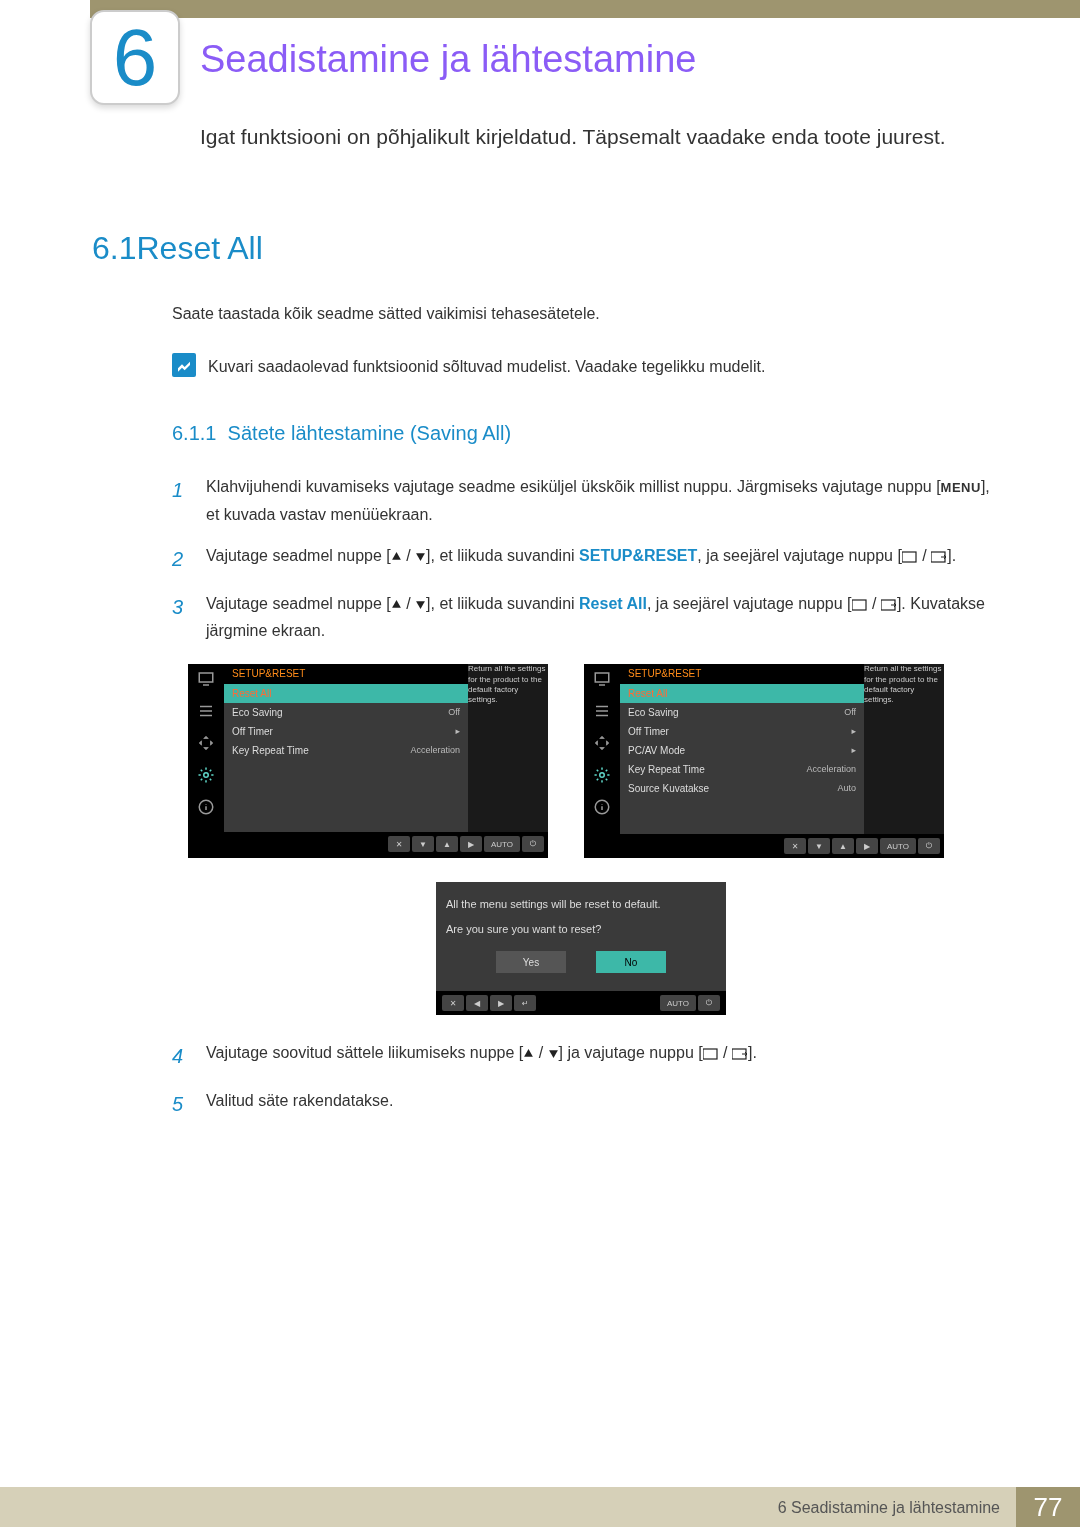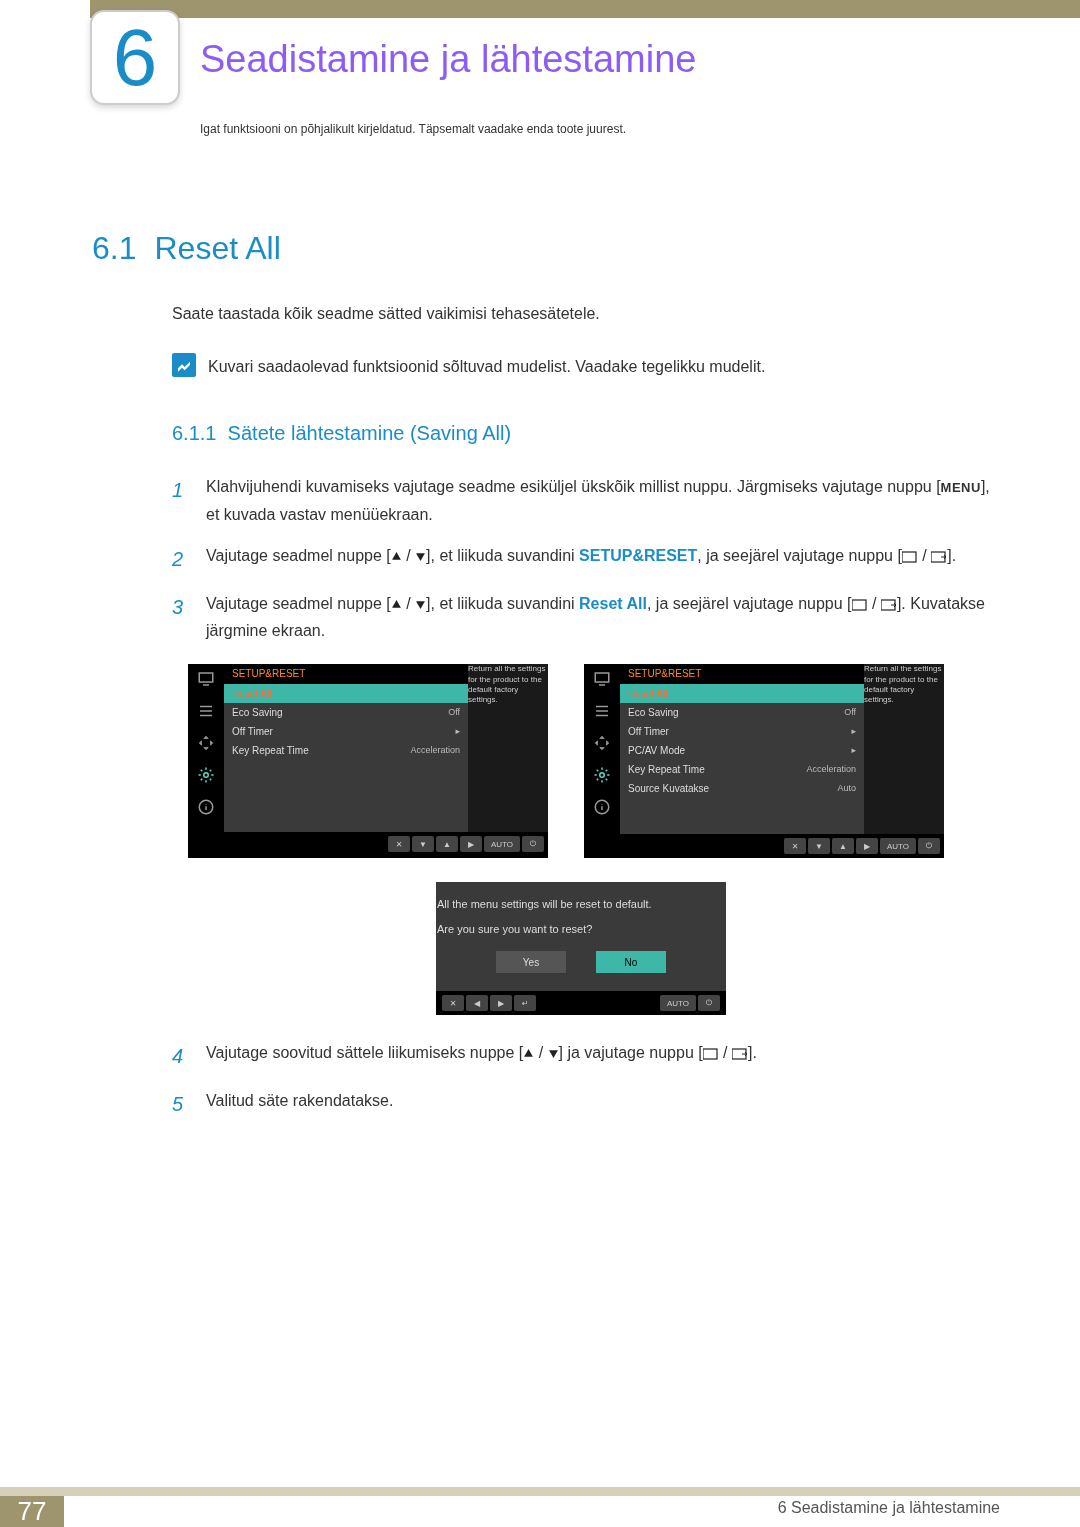--- a/index.html
+++ b/index.html
@@ -1,22 +1,22 @@
 <!DOCTYPE html>
 <html><head>
 <meta charset="utf-8">
 <style>
 * { margin: 0; padding: 0; box-sizing: border-box; }
 body { font-family: Arial, sans-serif; background: #fff; width: 1080px; height: 1527px; position: relative; }
 .top-bar { height: 18px; background: #9e956f; position: absolute; top: 0; left: 90px; right: 0; }
 .chapter-badge { position: absolute; top: 10px; left: 90px; width: 90px; height: 95px; background: #fff; border: 2px solid #ccc; border-radius: 14px; display: flex; align-items: center; justify-content: center; box-shadow: 0 3px 6px rgba(0,0,0,.15); }
 .chapter-badge span { font-size: 80px; color: #1a8cc8; font-weight: 400; }
 .chapter-title { position: absolute; top: 38px; left: 200px; font-size: 38px; color: #8b5cf6; font-weight: 400; }
-.chapter-desc { position: absolute; top: 120px; left: 200px; right: 84px; font-size: 12px; color: #333; line-height: 1.6; }
-.section-heading { position: absolute; top: 230px; left: 92px; display: flex; align-items: baseline; gap: 18px; }
+.chapter-desc { position: absolute; top: 120px; left: 200px; right: 84px; font-size: 21px; color: #333; line-height: 1.6; }
+.section-heading { position: absolute; top: 230px; left: 92px; display: flex; align-items: baseline; }
 .section-num { font-size: 32px; color: #1a8cc8; font-weight: 400; }
 .section-title { font-size: 32px; color: #1a8cc8; font-weight: 400; }
 .section-body { position: absolute; top: 300px; left: 172px; right: 90px; }
 .section-body p { font-size: 16px; color: #333; line-height: 1.7; }
 .note-row { display: flex; align-items: flex-start; gap: 12px; margin-top: 26px; }
 .note-icon { width: 24px; height: 24px; background: #1a8cc8; display: flex; align-items: center; justify-content: center; flex-shrink: 0; border-radius: 2px; }
 .note-icon svg { width: 16px; height: 16px; fill: #fff; }
 .subsection { margin-top: 42px; }
 .subsection-title { font-size: 20px; color: #1a8cc8; font-weight: 400; margin-bottom: 28px; }
 .step-list { list-style: none; }
@@ -40,28 +40,28 @@
 .osd-menu-header { background: #000; color: #ff8c1a; font-size: 10px; padding: 4px 8px; border-bottom: 1px solid #000; }
 .osd-item { display: flex; justify-content: space-between; padding: 4px 8px; font-size: 10px; color: #ddd; }
 .osd-item.sel { background: #3db8a8; color: #ff6b35; }
 .osd-item .val { color: #bbb; font-size: 9px; }
 .osd-item .arrow { color: #bbb; font-size: 9px; }
 .osd-desc { width: 80px; background: #1a1a1a; color: #ccc; font-size: 8px; padding: 0; line-height: 1.3; }
 .osd-nav { display: flex; justify-content: flex-end; gap: 2px; padding: 4px; background: #000; }
 .nav-btn { width: 22px; height: 16px; background: #444; display: flex; align-items: center; justify-content: center; font-size: 8px; color: #ccc; border-radius: 2px; }
 .nav-btn.auto { width: 36px; }
 .confirm-modal { width: 290px; margin: 10px auto 0; background: #000; }
-.confirm-body { background: #3a3a3a; padding: 14px 1px 18px; }
+.confirm-body { background: #3a3a3a; padding: 14px 10px 18px; }
 .confirm-body p { color: #ddd; font-size: 11px; line-height: 1.5; margin-bottom: 8px; }
 .confirm-btns { display: flex; gap: 30px; justify-content: center; margin-top: 14px; }
 .cbtn { width: 70px; height: 22px; background: #555; color: #ddd; font-size: 10px; display: flex; align-items: center; justify-content: center; }
 .cbtn.sel { background: #3db8a8; color: #000; }
 .confirm-nav { display: flex; justify-content: space-between; padding: 4px 6px; background: #000; }
 .confirm-nav .left, .confirm-nav .right { display: flex; gap: 2px; }
-.footer-bar { position: absolute; bottom: 0; left: 0; right: 0; height: 40px; display: flex; flex-direction: column; }
+.footer-bar { position: absolute; bottom: 0; left: 0; right: 0; height: 40px; display: flex; }
 .footer-left { flex: 1; background: #d6d0b8; }
 .footer-right { width: 64px; background: #9e956f; display: flex; align-items: center; justify-content: center; }
 .footer-page { color: #fff; font-size: 26px; font-weight: 400; }
 .footer-label { position: absolute; right: 80px; bottom: 10px; font-size: 16px; color: #555; }
 </style>
 </head>
 <body>
 
 <div class="top-bar"></div>
 

